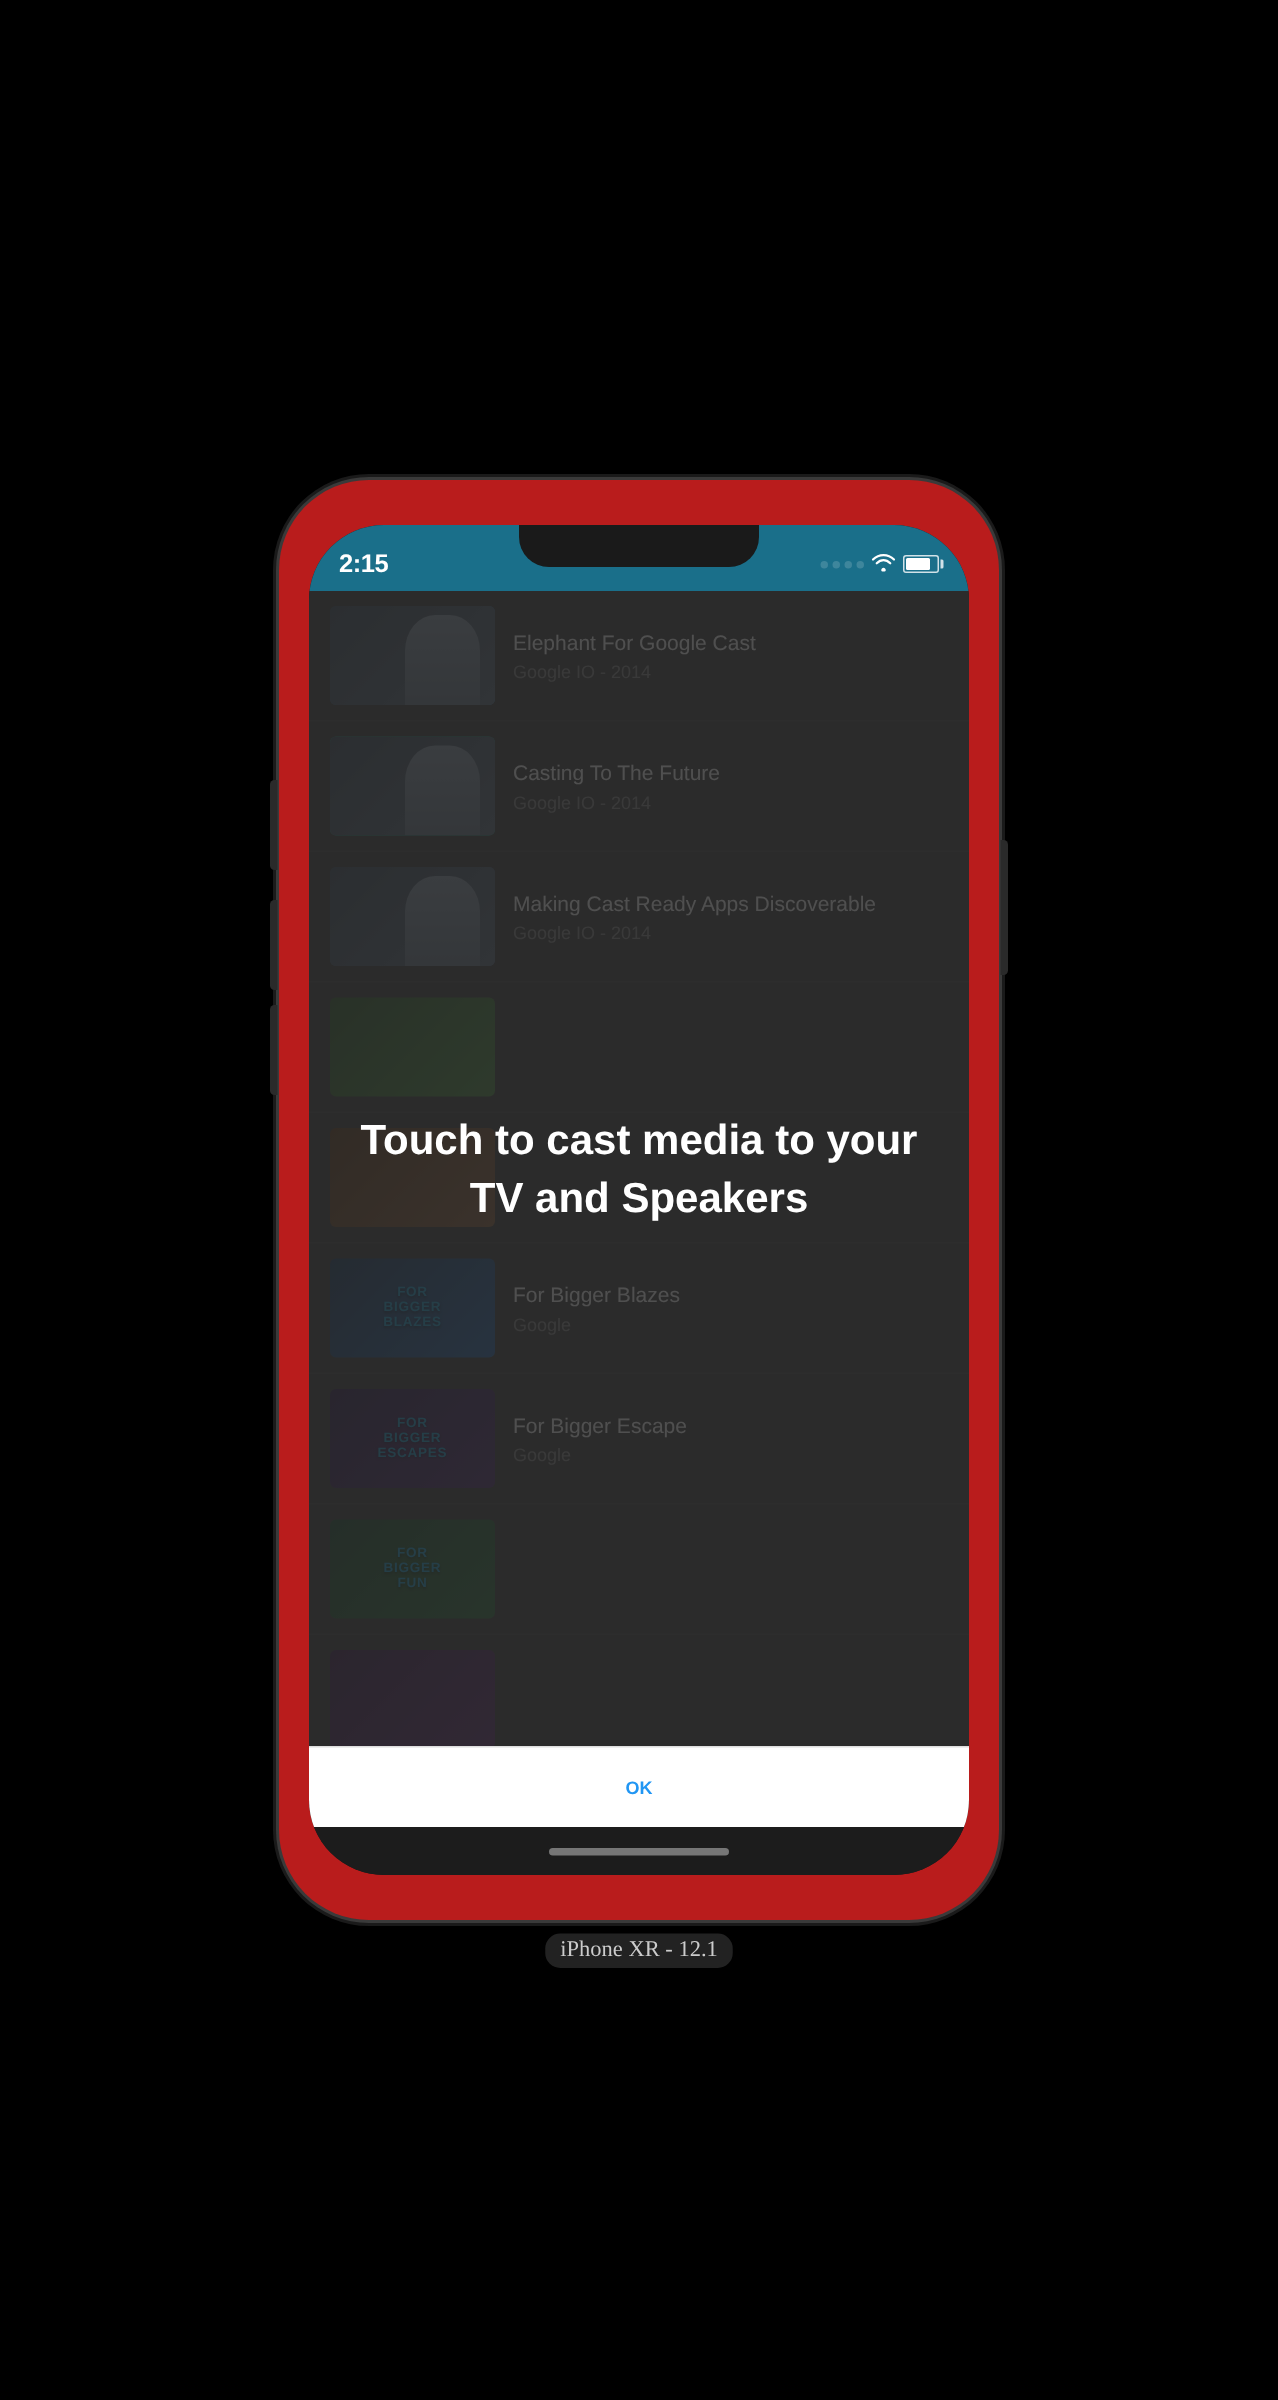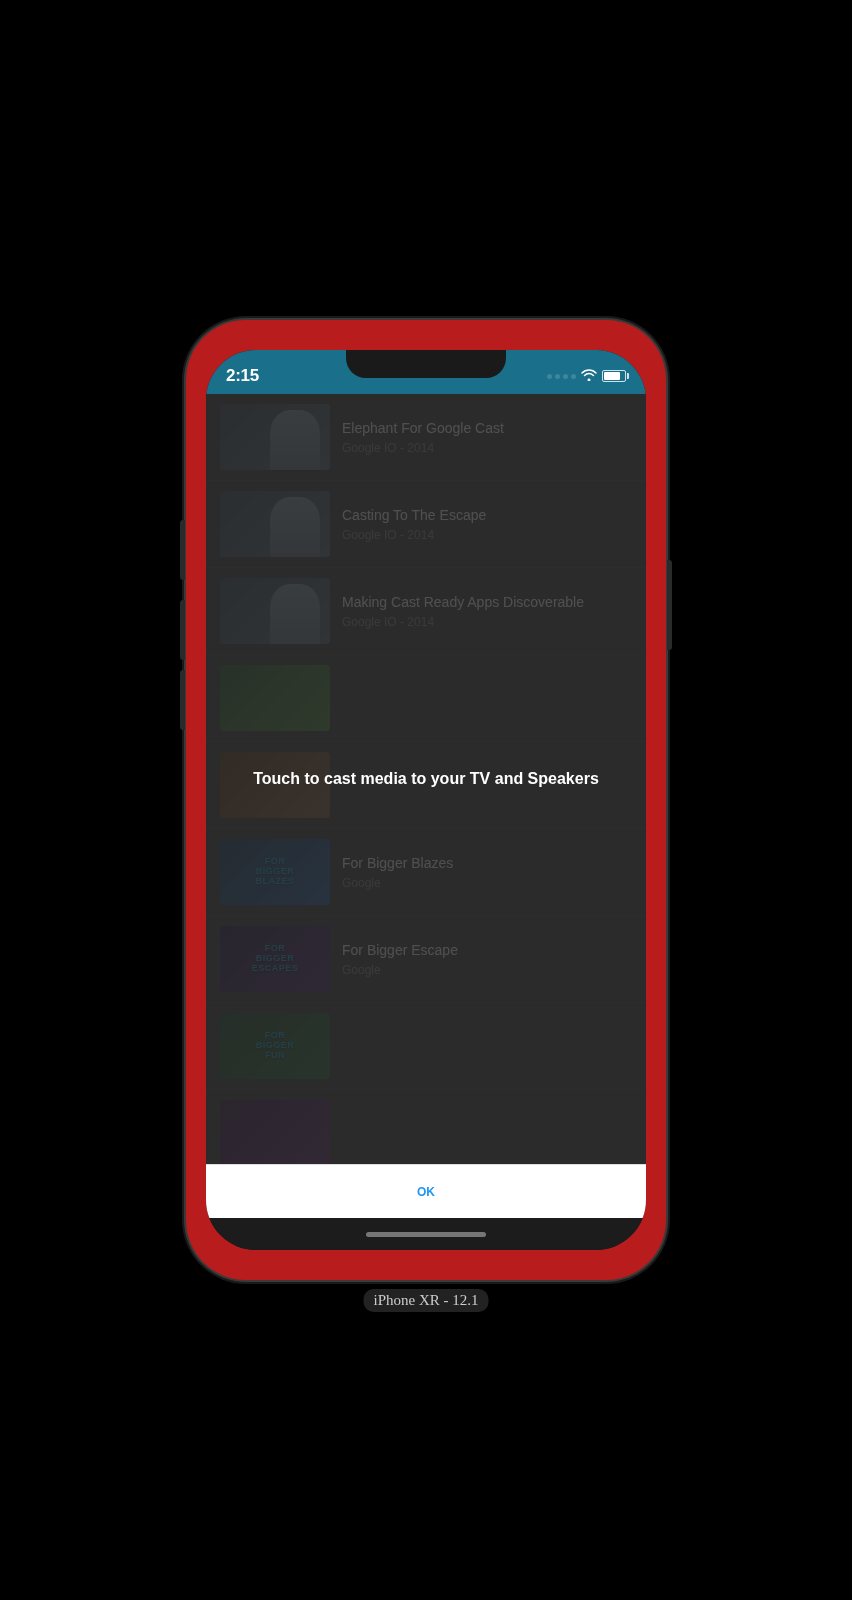--- a/index.html
+++ b/index.html
@@ -284,21 +284,21 @@
       bottom: 0;
       background: rgba(40, 40, 40, 0.82);
       display: flex;
       align-items: center;
       justify-content: center;
       z-index: 50;
     }
 
     .cast-tooltip-text {
       color: #fff;
-      font-size: 16px;
+      font-size: 28px;
       font-weight: 600;
       text-align: center;
       line-height: 1.4;
       padding: 0 30px;
     }
 
     
     .ok-bar {
       background: #fff;
       height: 54px;
@@ -403,21 +403,21 @@
   </div>
           <div class="video-item">
     <div class="video-thumbnail thumb-2">
       <div class="thumb-inner">
         <div style="width:100%;height:100%;background:linear-gradient(135deg,#3a4a5a,#5a6a7a);display:flex;align-items:flex-end;justify-content:flex-end;overflow:hidden;">
       <div style="width:50px;height:60px;background:linear-gradient(to top,#6a7a8a,#8a9aaa);border-radius:40% 40% 0 0;margin-right:10px;"></div>
     </div>
       </div>
     </div>
     <div class="video-info">
-      <div class="video-title">Casting To The Escape</div>
+      <div class="video-title">Casting To The Future</div>
       <div class="video-subtitle">Google IO - 2014</div>
     </div>
   </div>
           <div class="video-item">
     <div class="video-thumbnail thumb-3">
       <div class="thumb-inner">
         <div style="width:100%;height:100%;background:linear-gradient(135deg,#3a4a5a,#5a6a7a);display:flex;align-items:flex-end;justify-content:flex-end;overflow:hidden;">
       <div style="width:50px;height:60px;background:linear-gradient(to top,#6a7a8a,#8a9aaa);border-radius:40% 40% 0 0;margin-right:10px;"></div>
     </div>
       </div>

